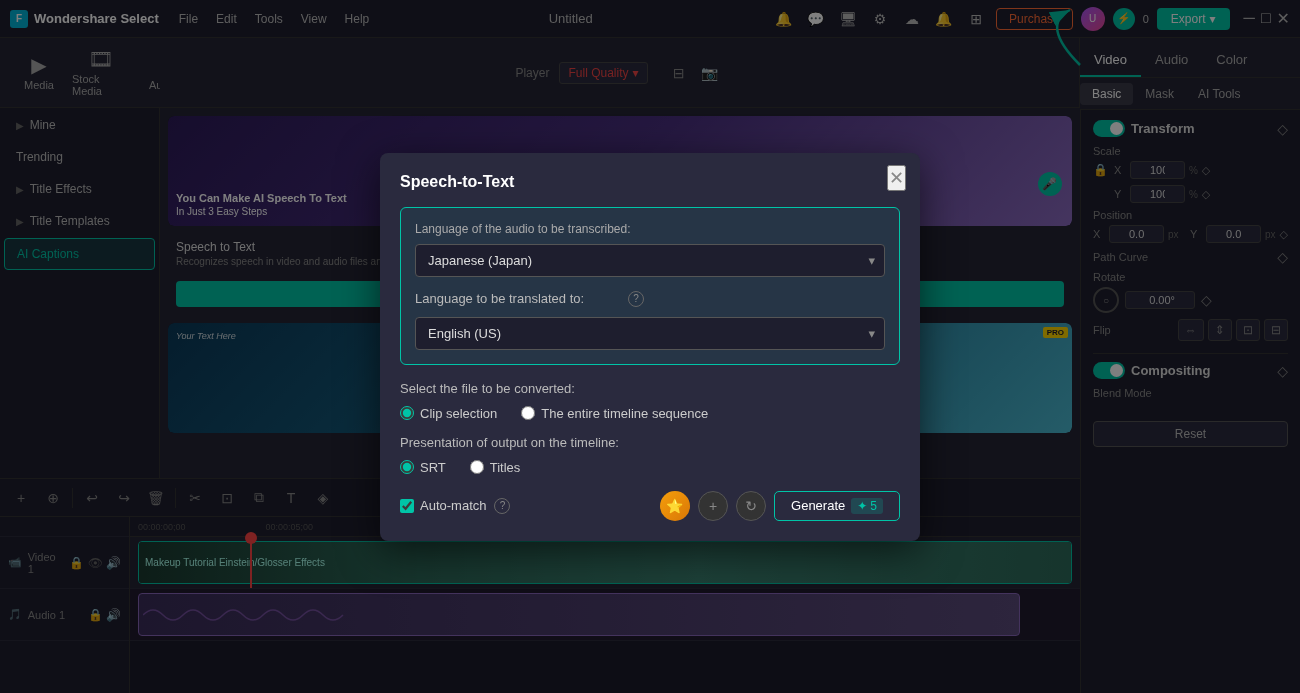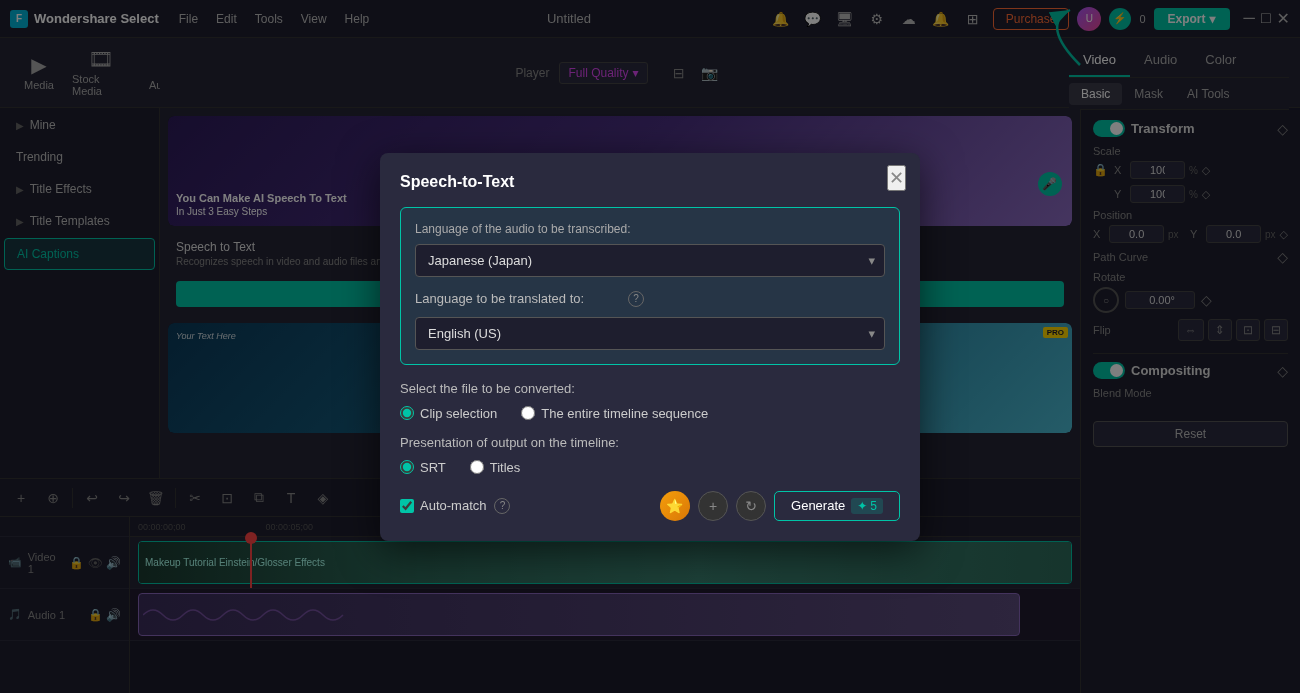--- a/index.html
+++ b/index.html
@@ -76,21 +76,21 @@
       font-size: 12px;
       cursor: pointer;
     }
     .export-btn {
       background: #00c4a7;
       border: none;
       color: #fff;
       padding: 4px 14px;
       border-radius: 4px;
       font-size: 12px;
-      font-weight: 700;
+      font-weight: 400;
       cursor: pointer;
       display: flex; align-items: center; gap: 4px;
     }
     .user-avatar {
       width: 24px; height: 24px;
       border-radius: 50%;
       background: linear-gradient(135deg, #a855f7, #ec4899);
       display: flex; align-items: center; justify-content: center;
       font-size: 10px; color: #fff;
     }
@@ -135,21 +135,21 @@
       border: 1.5px solid #00c4a7;
       color: #00c4a7;
     }
     .toolbar-item .t-icon {
       font-size: 20px;
       line-height: 1;
     }
     
     .right-panel-top {
       position: absolute;
-      right: 11px;
+      right: 0;
       top: 38px;
       width: 220px;
     }
     .right-panel-tabs {
       display: flex;
       background: #252535;
       border-bottom: 1px solid #333;
       height: 40px;
       align-items: flex-end;
     }
@@ -366,21 +366,21 @@
       justify-content: center;
       gap: 10px;
     }
     .player-label {
       font-size: 12px; color: #888;
     }
     .quality-select {
       background: #2a2a3e;
       border: 1px solid #444;
       border-radius: 3px;
-      color: #d946ef;
+      color: #ef4444;
       font-size: 12px;
       padding: 3px 8px;
       cursor: pointer;
       display: flex; align-items: center; gap: 4px;
     }
 
     
     .timeline {
       position: absolute;
       bottom: 0;

